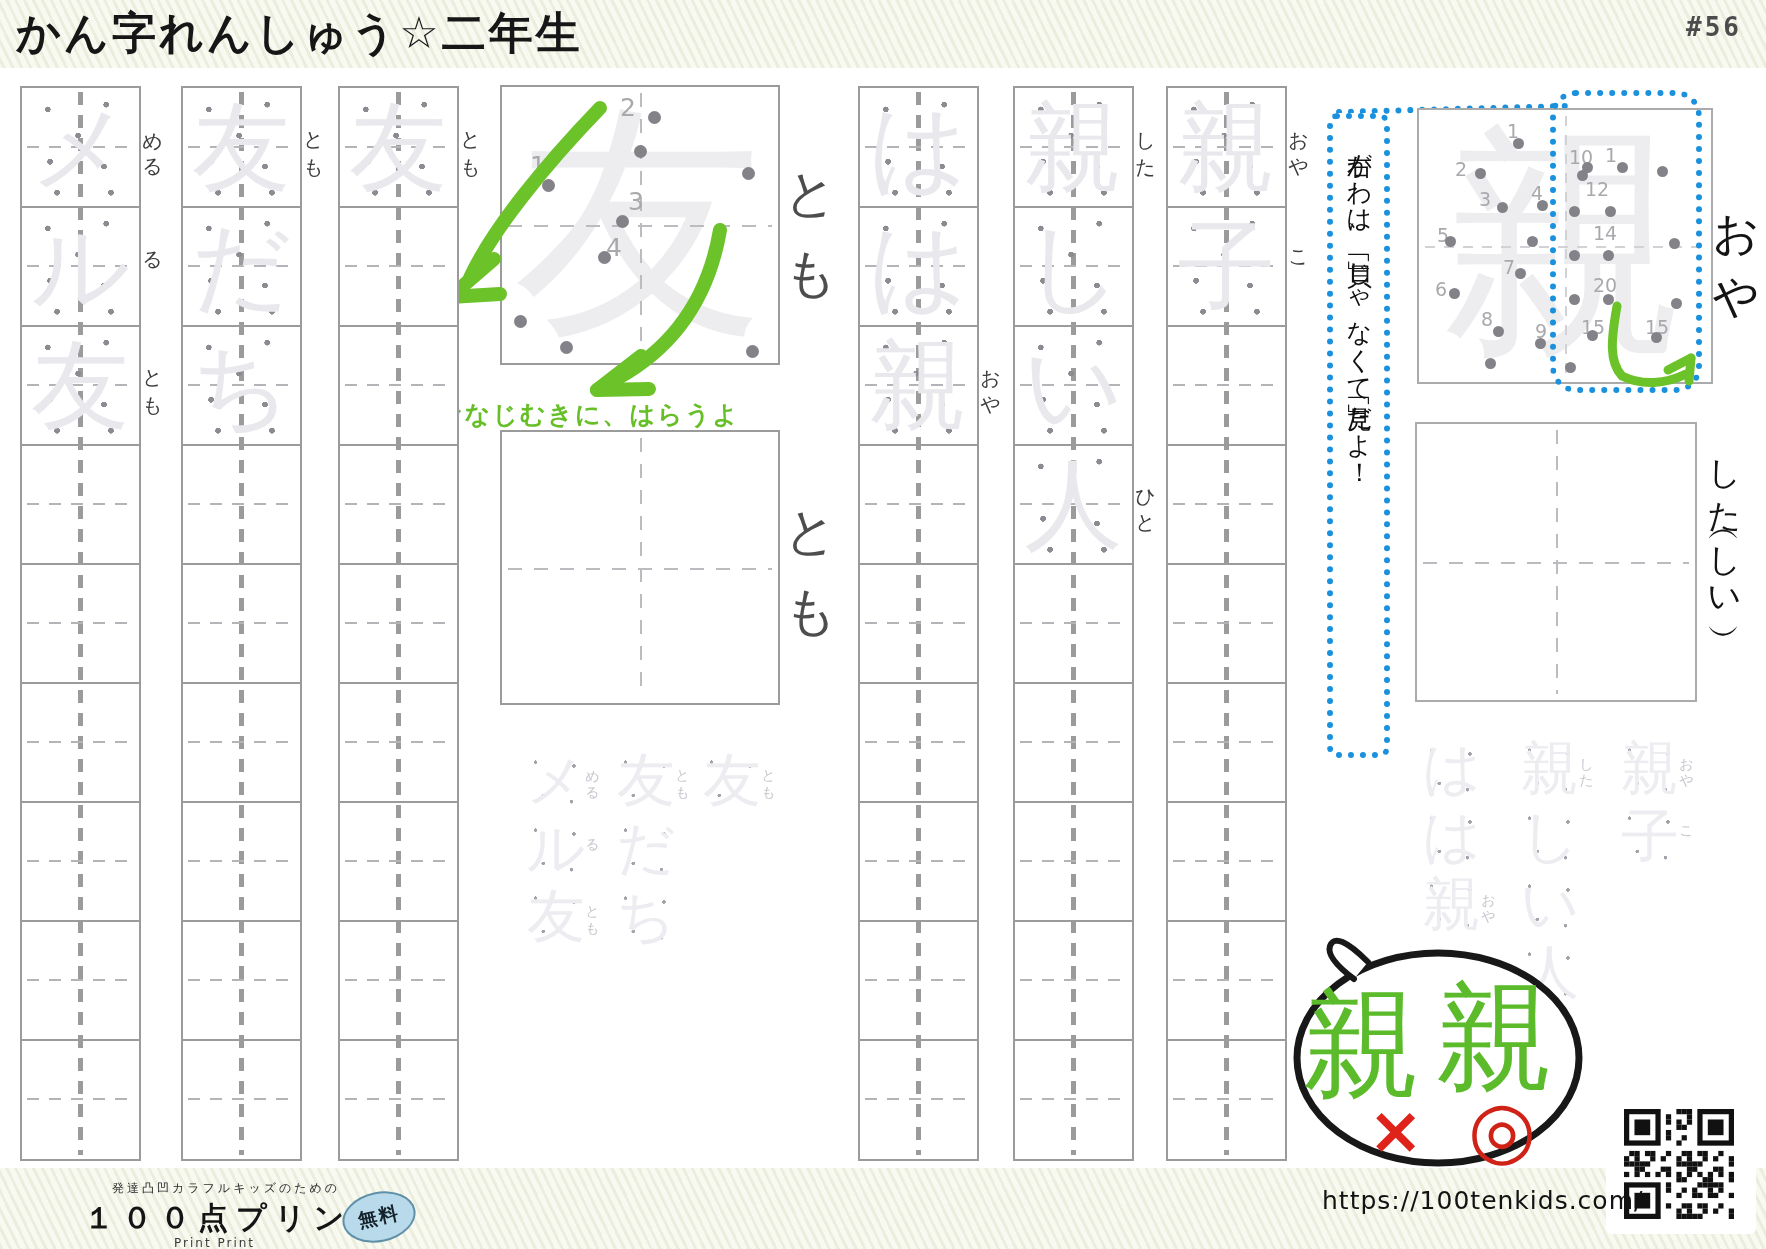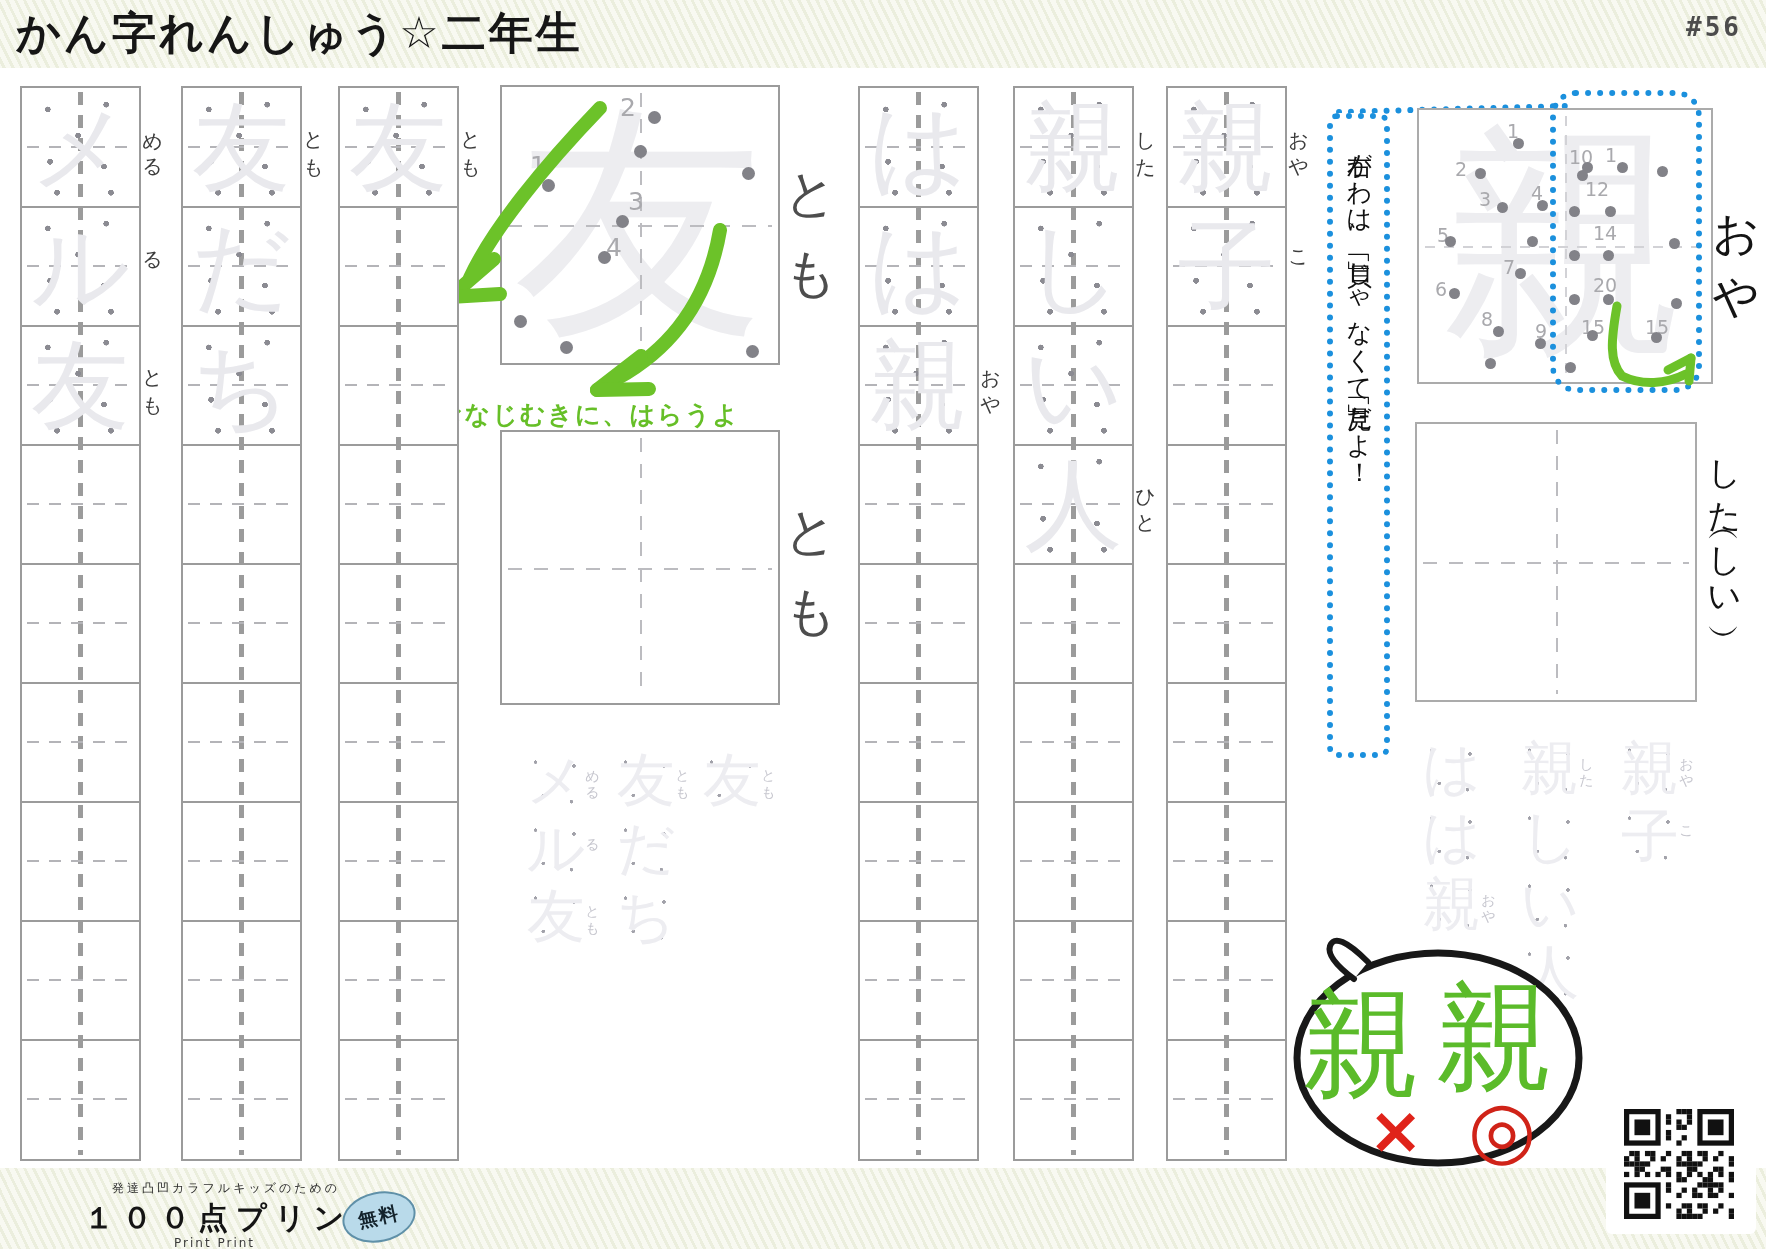--- a/index.html
+++ b/index.html
@@ -493,20 +493,21 @@
         <rect x="5.238095238095238" y="5.238095238095238" width="26.19047619047619" height="26.19047619047619" fill="#fff"></rect>
         <rect x="10.476190476190476" y="10.476190476190476" width="15.714285714285715" height="15.714285714285715" fill="#111"></rect>
         <rect x="73.33333333333333" y="0" width="36.666666666666664" height="36.666666666666664" fill="#111"></rect>
         <rect x="78.57142857142857" y="5.238095238095238" width="26.19047619047619" height="26.19047619047619" fill="#fff"></rect>
         <rect x="83.80952380952381" y="10.476190476190476" width="15.714285714285715" height="15.714285714285715" fill="#111"></rect>
         <rect x="0" y="73.33333333333333" width="36.666666666666664" height="36.666666666666664" fill="#111"></rect>
         <rect x="5.238095238095238" y="78.57142857142857" width="26.19047619047619" height="26.19047619047619" fill="#fff"></rect>
         <rect x="10.476190476190476" y="83.80952380952381" width="15.714285714285715" height="15.714285714285715" fill="#111"></rect>
       </svg>
     </div>
+  <div class="url" style="left:1322px;top:1186px;">https://100tenkids.com/</div>
 
   <div class="footer-tag" style="left:112px;top:1180px;">発達凸凹カラフルキッズのための</div>
   <div class="footer-brand" style="left:84px;top:1198px;">１００点プリント</div>
   <div class="badge" style="left:342px;top:1192px;">
     <span>無料</span>
   </div>
   <div class="printfree" style="left:174px;top:1236px;">Print Print</div>
 </div>
 
 </body></html>

